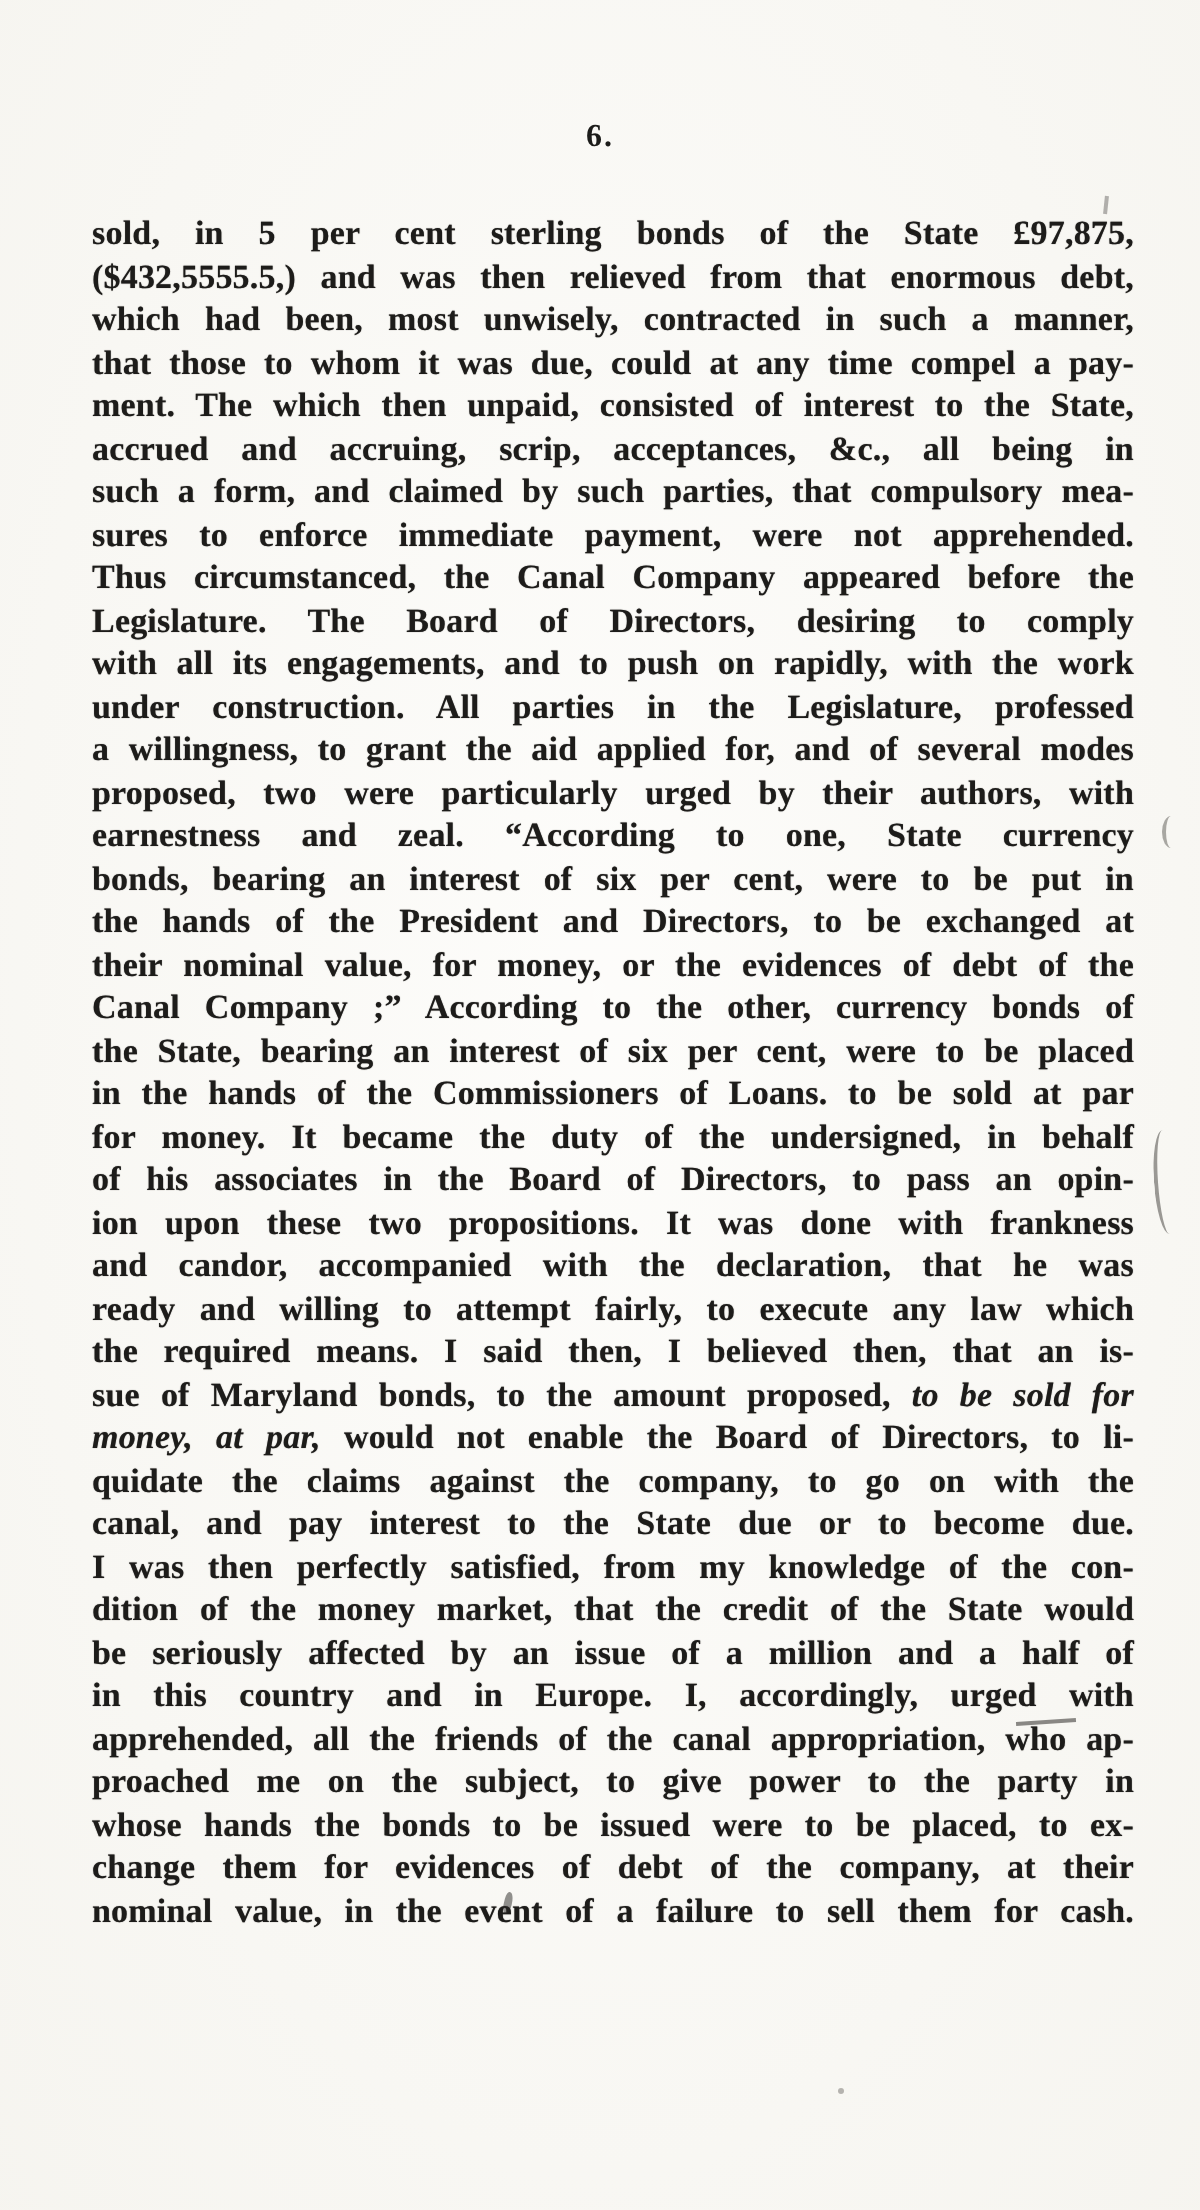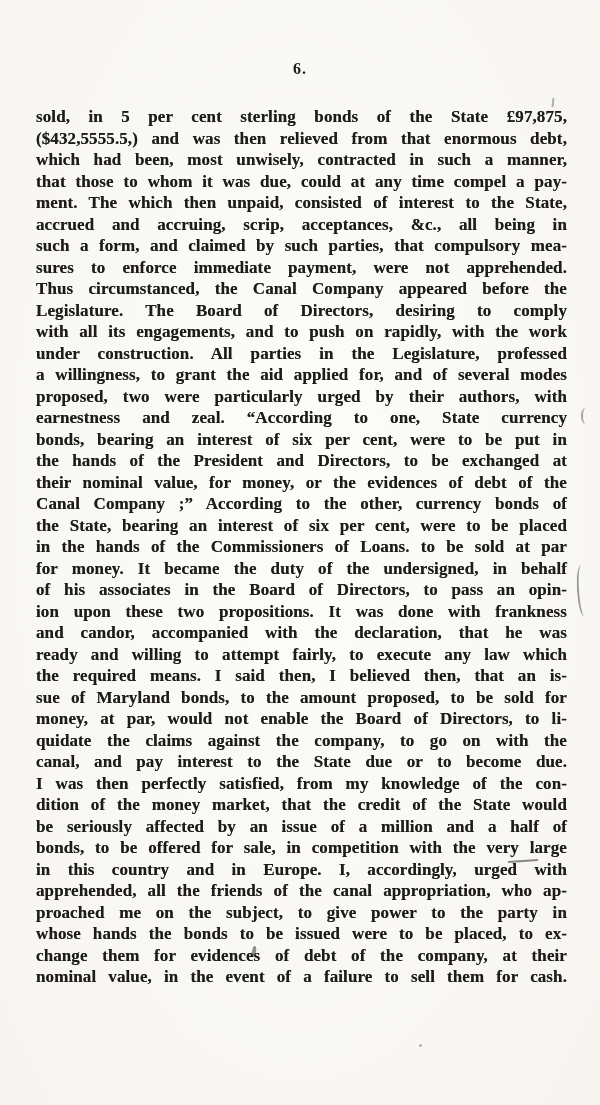--- a/index.html
+++ b/index.html
@@ -39,22 +39,24 @@
     font-size: 17px;
     line-height: 21.5px;
     height: 21.5px;
     font-weight: 700;
     letter-spacing: 0.1px;
     text-align: justify;
     text-align-last: justify;
     white-space: nowrap;
     color: #1d1c1a;
     text-shadow: 0 0 0.5px rgba(30,28,25,0.65);
+    margin-left: 10px;
   }
   .line .it {
+    font-style: italic;
     font-weight: 700;
   }
   
   .artifact {
     position: absolute;
     pointer-events: none;
   }
   .a-curve1 {
     left: 581px; top: 408px;
     width: 7px; height: 16px;
@@ -128,21 +130,20 @@
       <div class="line"><span>and candor, accompanied with the declaration, that he was</span></div>
       <div class="line"><span>ready and willing to attempt fairly, to execute any law which</span></div>
       <div class="line"><span>the required means.  I said then, I believed then, that an is-</span></div>
       <div class="line"><span>sue of Maryland bonds, to the amount proposed, </span><span class="it">to be sold for</span></div>
       <div class="line"><span class="it">money, at par,</span><span> would not enable the Board of Directors, to li-</span></div>
       <div class="line"><span>quidate the claims against the company, to go on with the</span></div>
       <div class="line"><span>canal, and pay interest to the State due or to become due.</span></div>
       <div class="line"><span>I was then perfectly satisfied, from my knowledge of the con-</span></div>
       <div class="line"><span>dition of the money market, that the credit of the State would</span></div>
       <div class="line"><span>be seriously affected by an issue of a million and a half of</span></div>
-      <div class="line"><span>bonds, to be offered for sale, in competition with the very large</span></div>
       <div class="line"><span>in this country and in Europe.  I, accordingly, urged with</span></div>
       <div class="line"><span>apprehended, all the friends of the canal appropriation, who ap-</span></div>
       <div class="line"><span>proached me on the subject, to give power to the party in</span></div>
       <div class="line"><span>whose hands the bonds to be issued were to be placed, to ex-</span></div>
       <div class="line"><span>change them for evidences of debt of the company, at their</span></div>
       <div class="line"><span>nominal value, in the event of a failure to sell them for cash.</span></div>
     </div>
 
   <div class="artifact a-speck1"></div>
   <div class="artifact a-curve1"></div>

